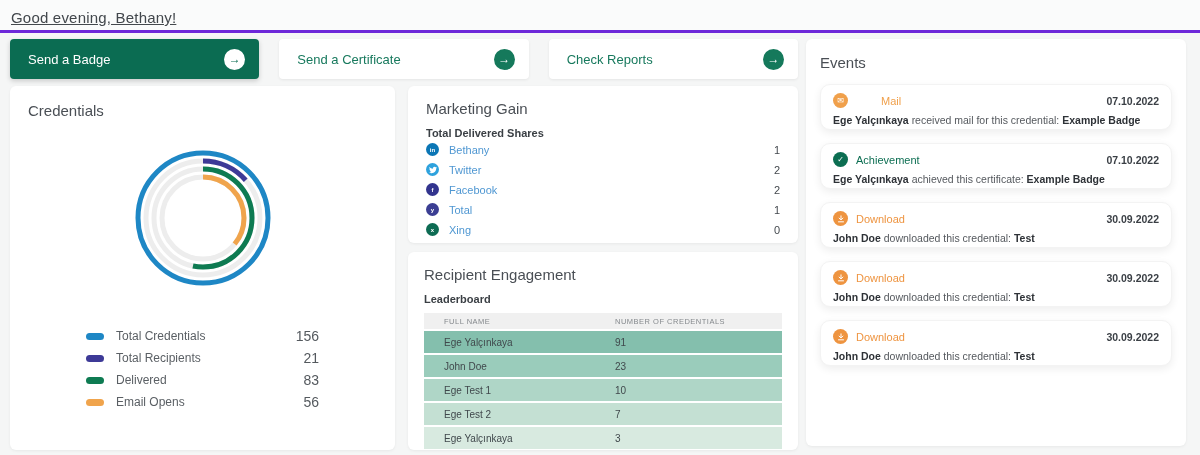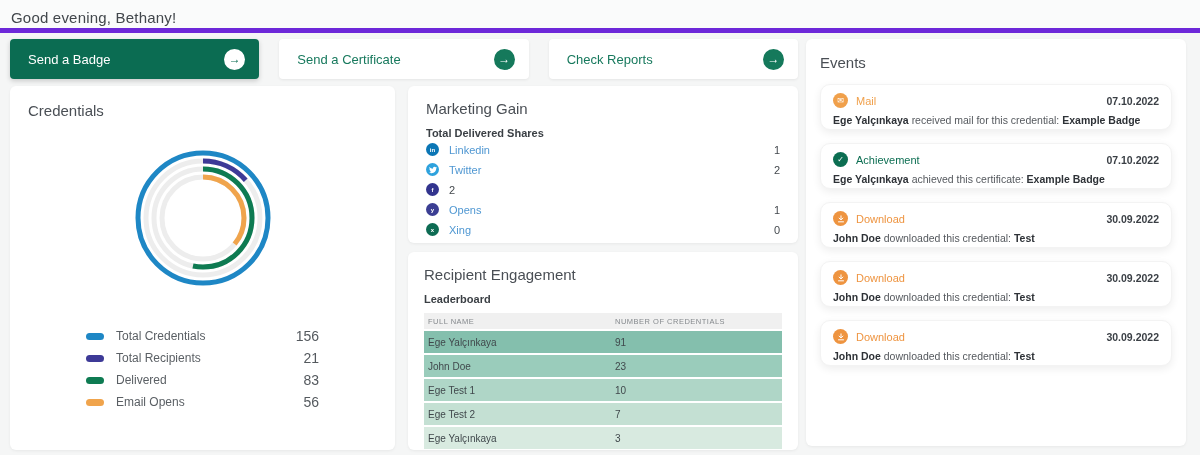--- a/index.html
+++ b/index.html
@@ -1,21 +1,21 @@
 <!DOCTYPE html>
 <html><head>
 <meta charset="utf-8">
 <style>
   * { margin:0; padding:0; box-sizing:border-box; }
   html,body { width:1200px; height:455px; overflow:hidden;
     font-family:"Liberation Sans", sans-serif; background:#f5f6f6; color:#44494e; }
 
   
   .topbar { height:33px; padding:9px 12px 0 11px; background:#fafbfb;
-    border-bottom:5px solid #6d28d9; }
+    border-bottom:3px solid #6d28d9;text-decoration:underline; }
   .greeting { font-size:15px; color:#42474c; letter-spacing:.2px; }
 
   
   .content { display:flex; align-items:flex-start; padding:6px 8px 0 10px; gap:8px; }
   .left-main { width:788px; }
   .actions-row { display:flex; gap:20px; margin-bottom:7px; }
   .cards-row { display:flex; gap:13px; }
 
   
   .action-btn { flex:1; height:40px; border:none; border-radius:4px; cursor:pointer;
@@ -50,21 +50,21 @@
     display:flex; align-items:center; justify-content:center;
     color:#fff; font-size:6px; font-weight:bold; }
   .share-name { font-size:11px; color:#4f97d2; flex:1; cursor:pointer; }
   .share-value { font-size:11px; color:#44494e; }
 
   .engagement-card { height:198px; padding:14px 16px; }
   .lb-table { margin-top:8px; width:100%; }
   .lb-head { display:flex; background:#f0f0f0; height:16px; align-items:center; }
   .lb-head span { font-size:7.5px; letter-spacing:.5px; color:#85898d; }
   .lb-row { display:flex; align-items:center; height:24px; border-top:2px solid #fff; }
-  .lb-col-name { width:50%; padding-left:4px; font-size:10px; color:#40484c; }
+  .lb-col-name { width:50%; padding-left:20px; font-size:10px; color:#40484c; }
   .lb-col-num  { width:50%; padding-left:12px; font-size:10px; color:#40484c; }
 
   
   .events-card { width:380px; height:407px; padding:15px 14px; }
   .event-card { background:#fff; border:1px solid #f3f3f3; border-radius:10px;
     box-shadow:0 3px 9px rgba(0,0,0,.07); padding:8px 12px 9px 12px; margin-top:13px;
     height:46px; cursor:pointer; }
   .event-head { display:flex; align-items:center; }
   .eicon { width:15px; height:15px; border-radius:50%; margin-right:8px; flex:none;
     display:flex; align-items:center; justify-content:center; color:#fff; font-size:8px; }
@@ -144,43 +144,44 @@
       <div class="mid-col">
 
         <div class="card marketing-card">
           <div class="card-title">Marketing Gain</div>
           <div class="sub-label">Total Delivered Shares</div>
 
           <div class="share-row">
             <span class="sicon" style="background: rgb(11, 118, 181);">
                 <span>in</span>
               </span>
-            <span class="share-name">Linkedin</span>
+            <span class="share-name">Bethany</span>
             <span class="share-value">1</span>
           </div>
           <div class="share-row">
             <span class="sicon" style="background: rgb(46, 162, 221);">
                 <svg class="bird" viewBox="0 0 24 24">
                   <path fill="#fff" d="M23.9 4.6c-.9.4-1.8.7-2.8.8 1-.6 1.8-1.6 2.2-2.7-1 .6-2 1-3.1 1.2-.9-1-2.2-1.6-3.6-1.6-2.7 0-4.9 2.2-4.9 4.9 0 .4 0 .8.1 1.1C7.7 8.1 4.1 6.1 1.6 3.2c-.4.7-.6 1.5-.6 2.4 0 1.7.9 3.2 2.2 4.1-.8 0-1.6-.2-2.2-.6v.1c0 2.4 1.7 4.4 3.9 4.8-.4.1-.8.2-1.3.2-.3 0-.6 0-.9-.1.6 2 2.4 3.4 4.6 3.4-1.7 1.3-3.8 2.1-6.1 2.1H0c2.2 1.4 4.8 2.2 7.6 2.2 9 0 14-7.5 14-14v-.6c.9-.7 1.8-1.6 2.4-2.6z"></path>
                 </svg>
               </span>
             <span class="share-name">Twitter</span>
             <span class="share-value">2</span>
           </div>
           <div class="share-row">
             <span class="sicon" style="background: rgb(50, 52, 142);">
                 <span>f</span>
               </span>
+            <span class="share-name">Facebook</span>
             <span class="share-value">2</span>
           </div>
           <div class="share-row">
             <span class="sicon" style="background: rgb(59, 62, 147);">
                 <span>y</span>
               </span>
-            <span class="share-name">Opens</span>
+            <span class="share-name">Total</span>
             <span class="share-value">1</span>
           </div>
           <div class="share-row">
             <span class="sicon" style="background: rgb(13, 107, 83);">
                 <span>x</span>
               </span>
             <span class="share-name">Xing</span>
             <span class="share-value">0</span>
           </div>
         </div>
@@ -218,21 +219,21 @@
       </div>
     </div>
   </div>
 
   <div class="card events-card">
     <div class="card-title">Events</div>
 
     <div class="event-card">
       <div class="event-head">
         <span class="eicon" style="background: rgb(240, 160, 75);">✉</span>
-        <span class="etype" style="color: rgb(240, 160, 75);">Mail</span>
+        <span class="etype" style="color: rgb(240, 160, 75); margin-left: 25px;">Mail</span>
         <span class="edate">07.10.2022</span>
       </div>
       <div class="emsg"><b>Ege Yalçınkaya</b> <span>received mail for this credential:</span> <b>Example Badge</b></div>
     </div>
 
     <div class="event-card">
       <div class="event-head">
         <span class="eicon" style="background: rgb(12, 110, 82);">✓</span>
         <span class="etype" style="color: rgb(12, 110, 82);">Achievement</span>
         <span class="edate">07.10.2022</span>

